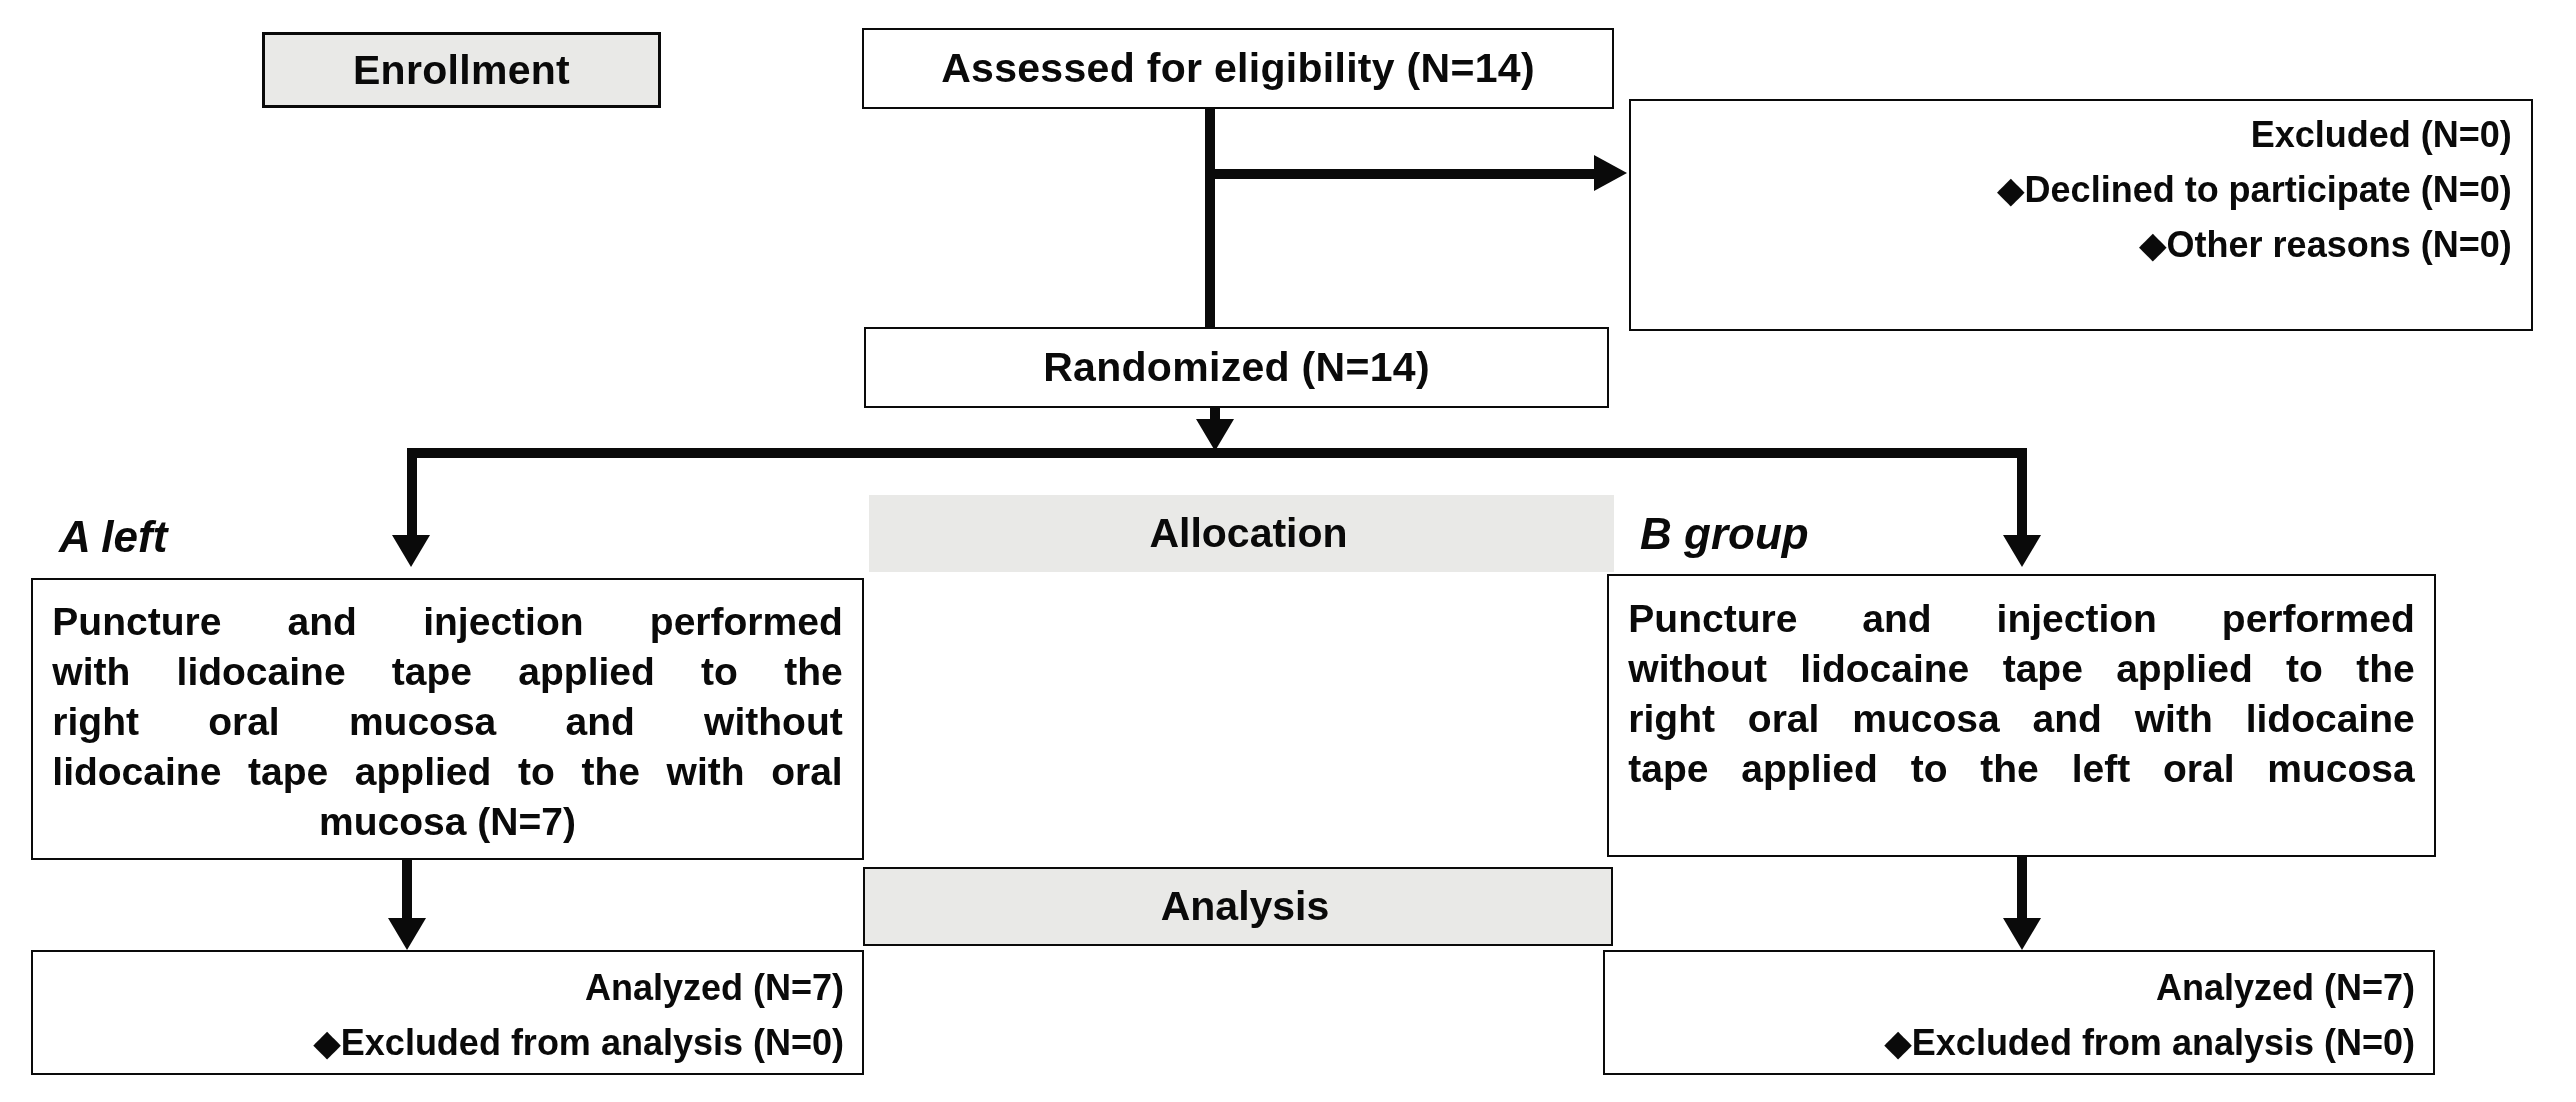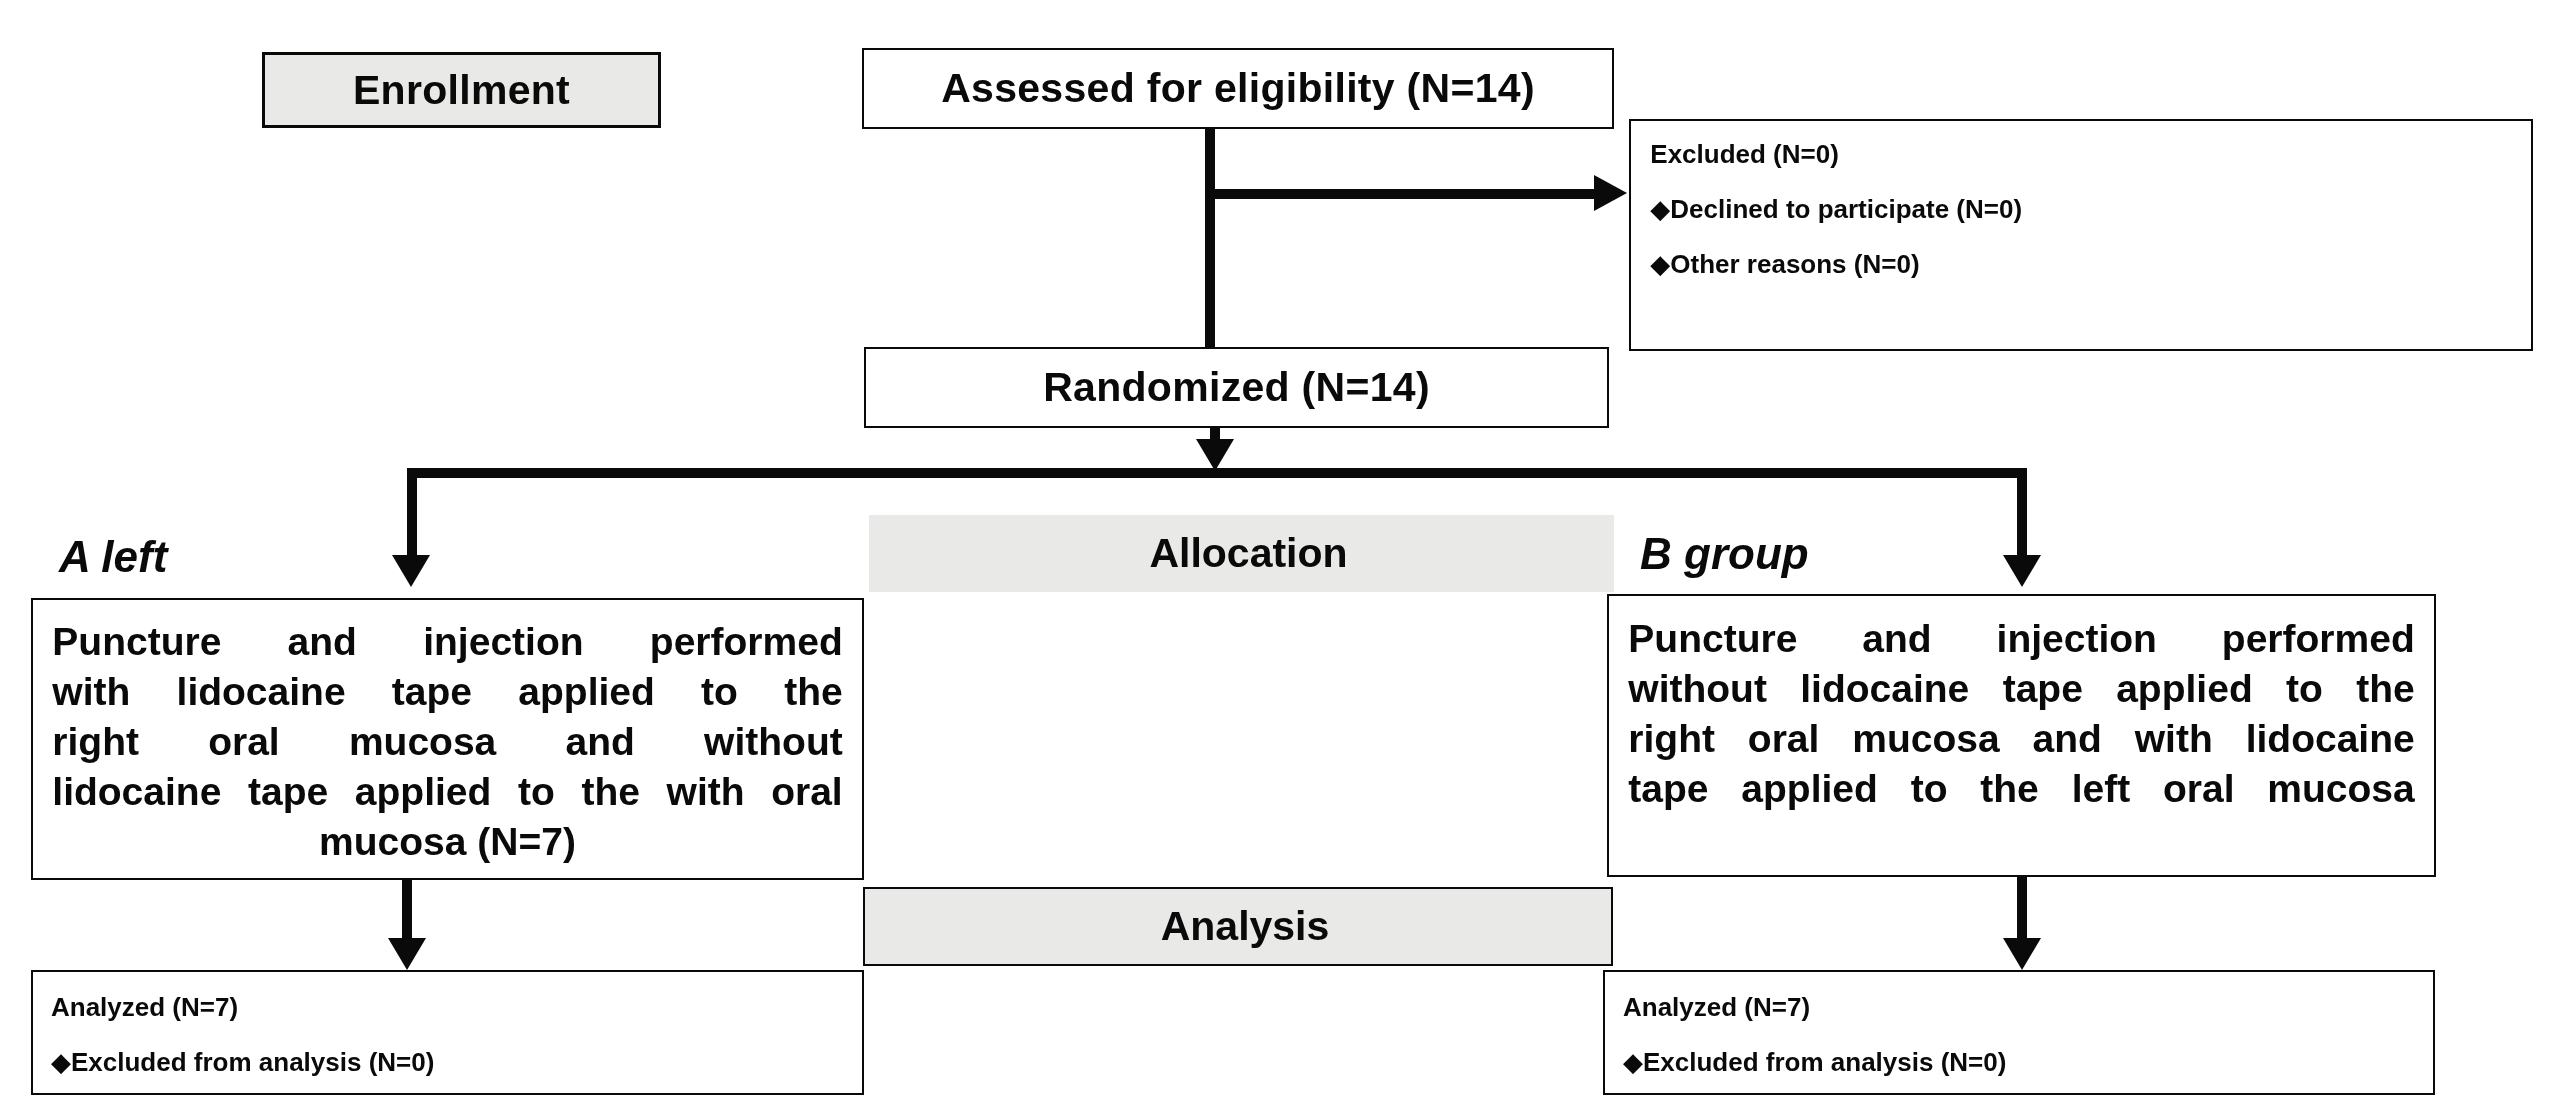--- a/index.html
+++ b/index.html
@@ -5,31 +5,31 @@
   :root{
     --background:#ffffff; --box_fill:#ffffff; --stage_fill:#e9e9e7;
     --border:#0a0a0a; --arrow:#0a0a0a; --text:#0a0a0a;
   }
   html,body{margin:0;padding:0;background:var(--background);}
   .stage{
     position:relative;width:2576px;height:1103px;background:var(--background);
     font-family:"Liberation Sans","DejaVu Sans",sans-serif;color:var(--text);
     font-weight:bold;overflow:hidden;
   }
-  .abs{position:absolute;box-sizing:border-box;margin-top:20px;}
+  .abs{position:absolute;box-sizing:border-box;}
   .box{background:var(--box_fill);border:2.8px solid var(--border);}
   .graybar{background:var(--stage_fill);}
   .center{display:flex;align-items:center;justify-content:center;text-align:center;}
   .hdr{font-size:41px;letter-spacing:0.3px;}
   .stagehdr{font-size:41px;padding-left:14px;}
   .grouplabel{font-size:44px;font-style:italic;white-space:nowrap;}
   .bodytext{font-size:39px;line-height:50px;}
   .jline{text-align:justify;text-align-last:justify;}
   .jlast{text-align:center;}
-  .listtext{font-size:26px;line-height:55px;}
+  .listtext{font-size:36px;line-height:55px;text-align:right;}
   .shaft{background:var(--arrow);}
   .ah-down{width:0;height:0;border-left:19.3px solid transparent;border-right:19.3px solid transparent;border-top:32px solid var(--arrow);}
   .ah-right{width:0;height:0;border-top:18.6px solid transparent;border-bottom:18.6px solid transparent;border-left:33px solid var(--arrow);}
 </style>
 </head>
 <body>
 
 <div class="stage">
 
   <div class="abs graybar center hdr" style="left:262px;top:32px;width:399px;height:76px;border:3.4px solid var(--border);">

